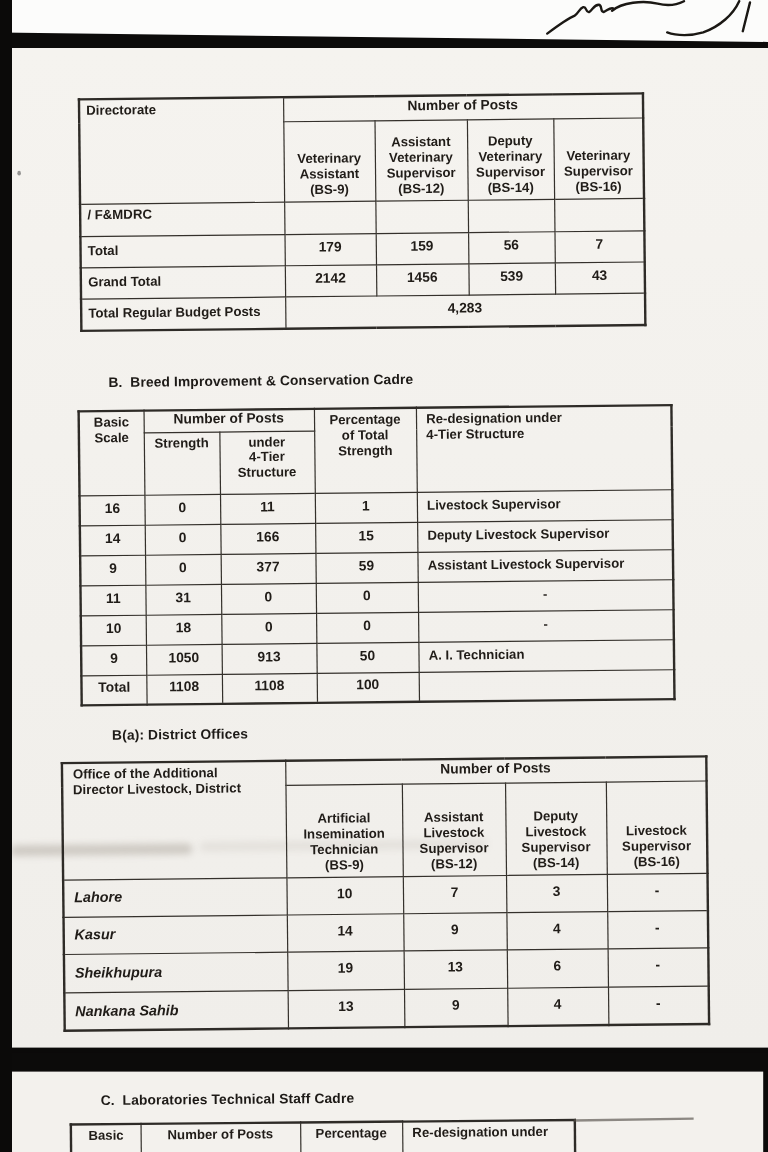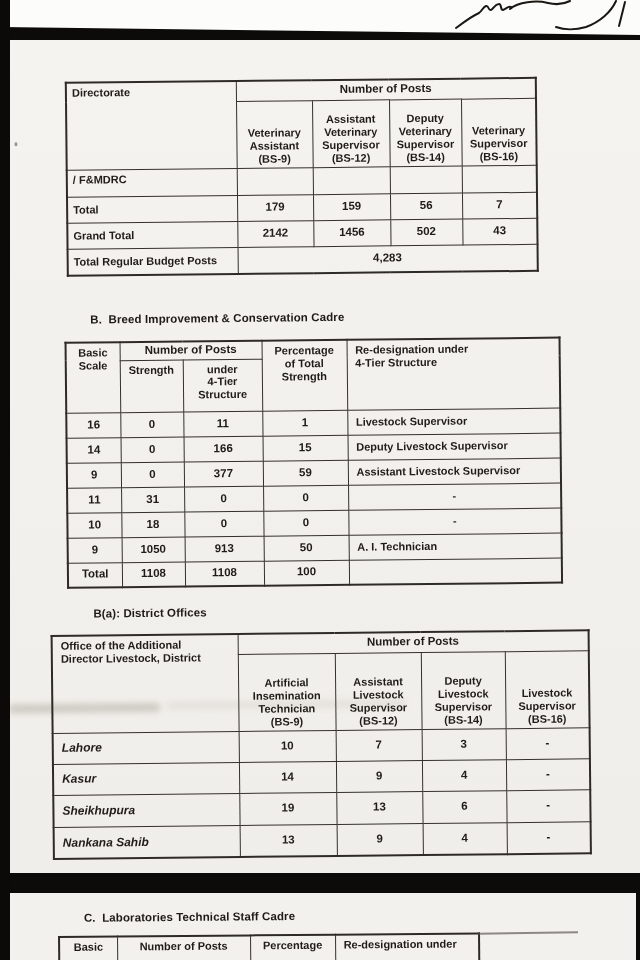--- a/index.html
+++ b/index.html
@@ -107,21 +107,21 @@
           <td class="lab">Total</td>
           <td class="num">179</td>
           <td class="num">159</td>
           <td class="num">56</td>
           <td class="num">7</td>
         </tr>
         <tr style="height:26px">
           <td class="lab">Grand Total</td>
           <td class="num">2142</td>
           <td class="num">1456</td>
-          <td class="num">502</td>
+          <td class="num">539</td>
           <td class="num">43</td>
         </tr>
         <tr style="height:27px">
           <td class="lab">Total Regular Budget Posts</td>
           <td class="num" colspan="4">4,283</td>
         </tr>
         </tbody>
       </table>
 
       <div class="h" style="left:78px;top:271px;">B.  Breed Improvement &amp; Conservation Cadre</div>

